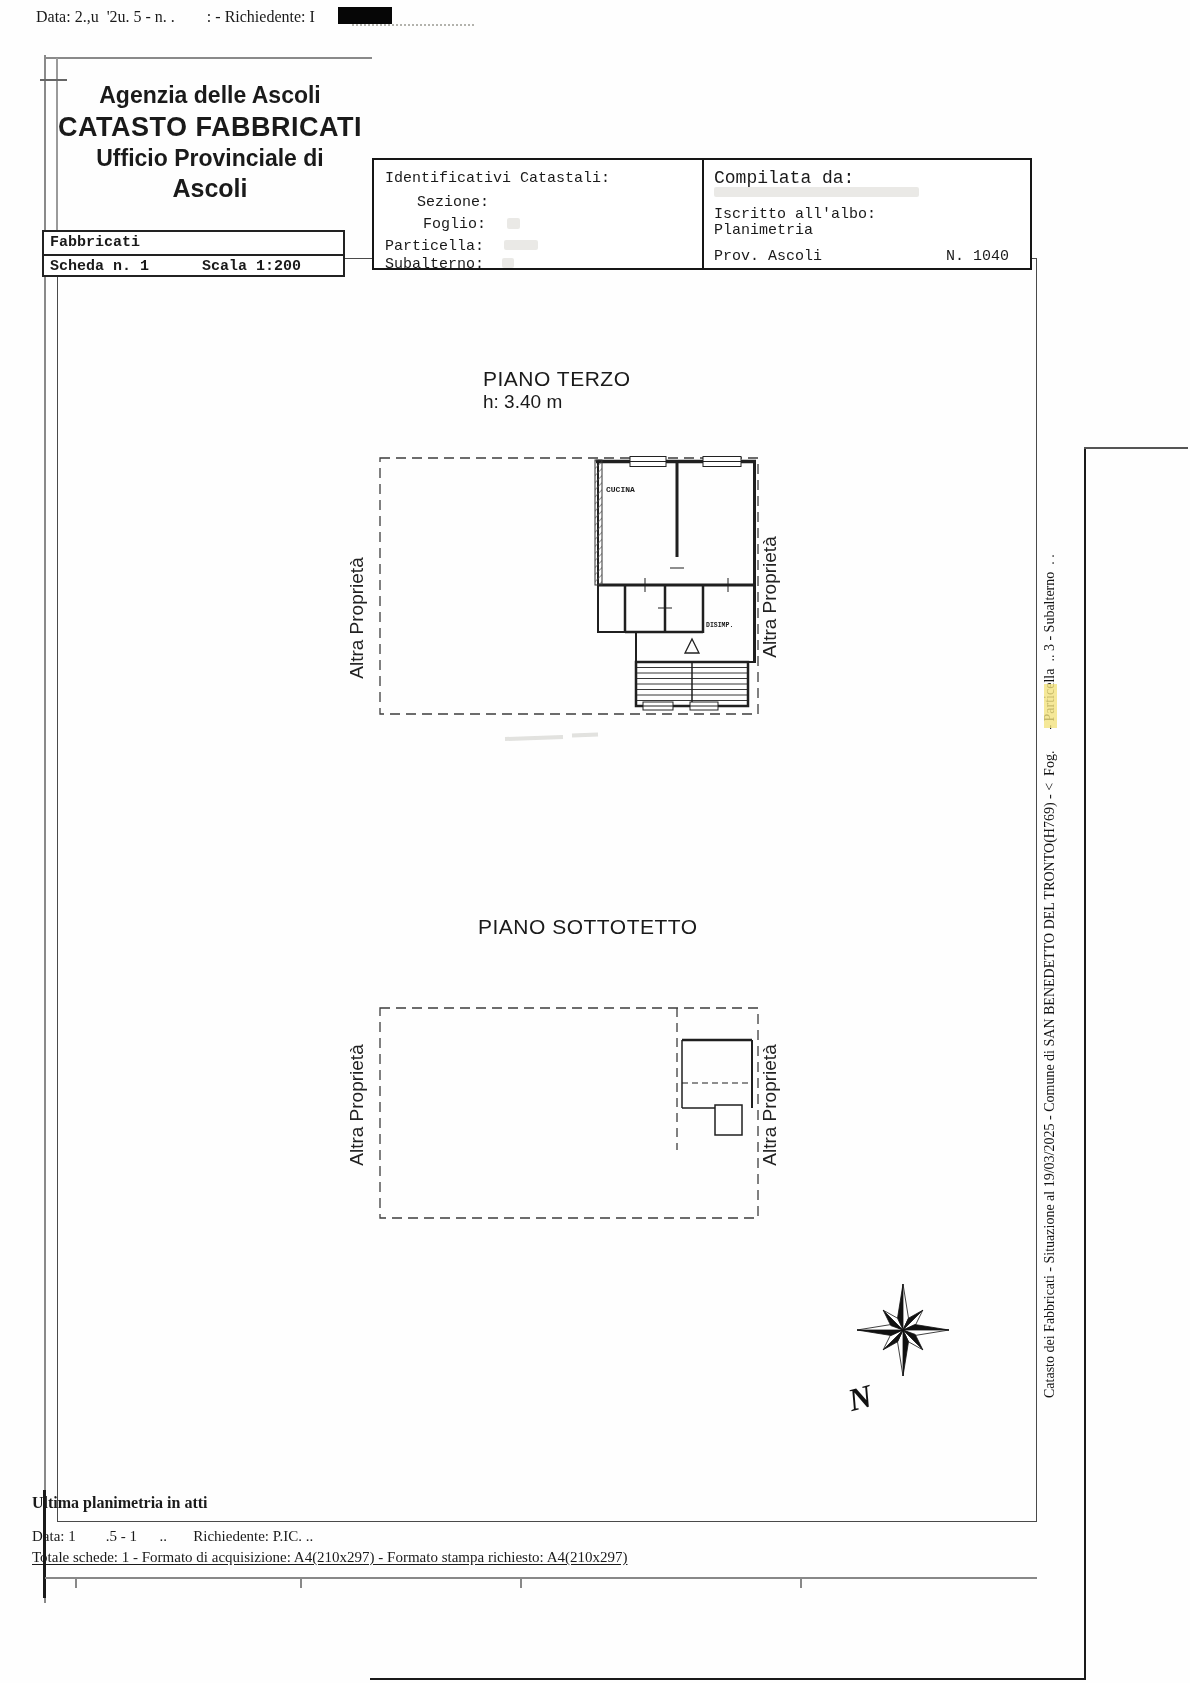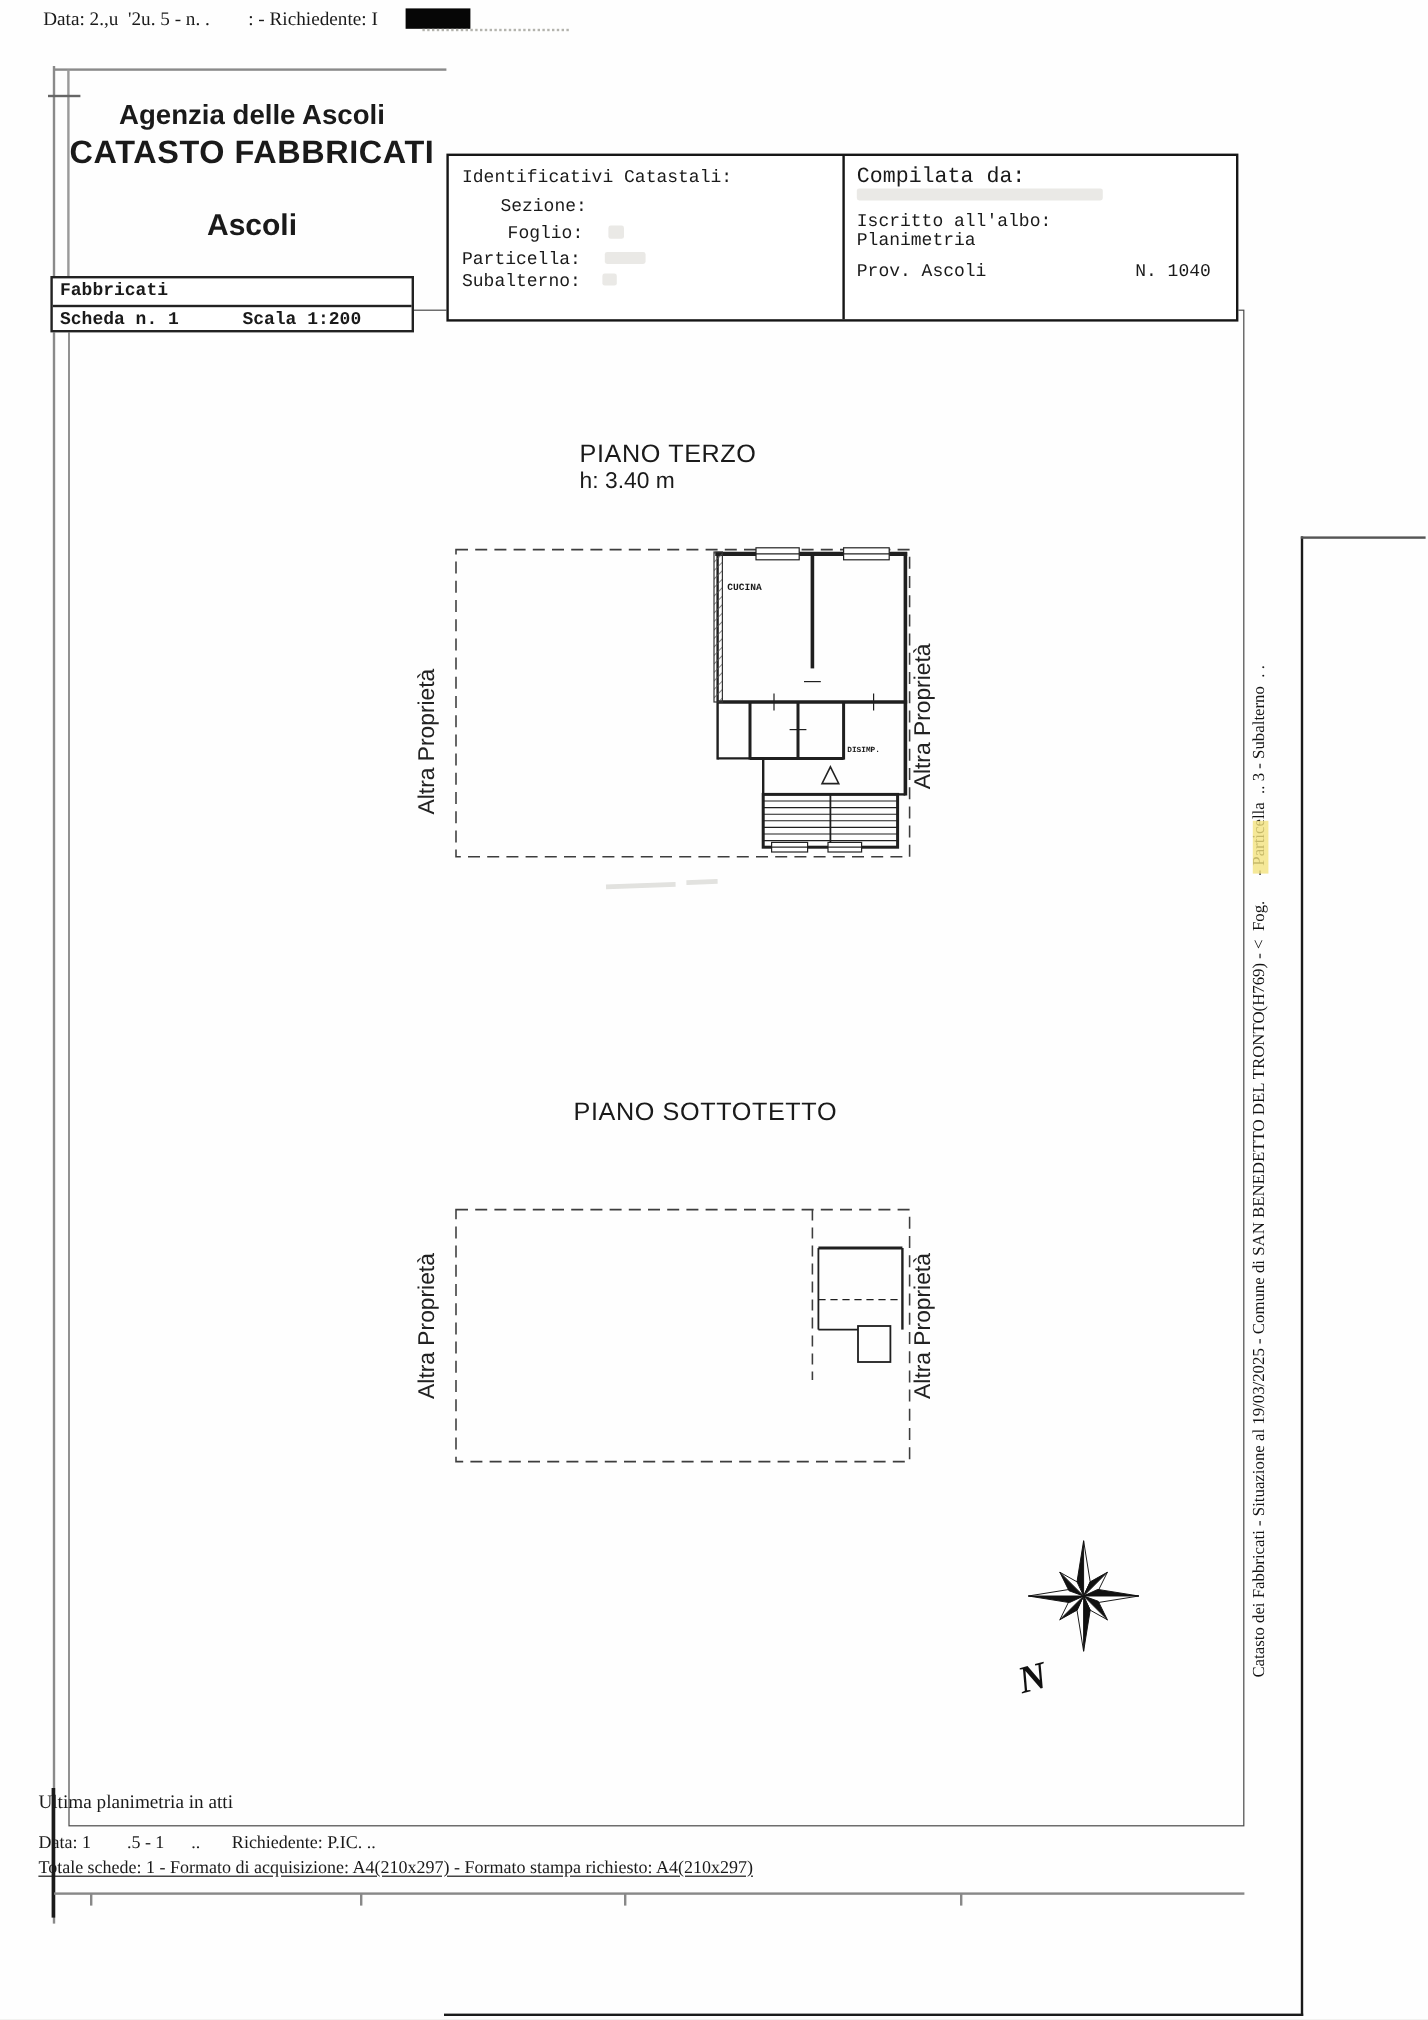--- a/index.html
+++ b/index.html
@@ -37,31 +37,32 @@
   <div class="abs" style="left:75px;top:1578px;width:1.5px;height:10px;background:#888"></div>
   <div class="abs" style="left:300px;top:1578px;width:1.5px;height:10px;background:#888"></div>
   <div class="abs" style="left:520px;top:1578px;width:1.5px;height:10px;background:#888"></div>
   <div class="abs" style="left:800px;top:1578px;width:1.5px;height:10px;background:#888"></div>
   <div class="abs darkline" style="left:1084px;top:447px;width:2px;height:1233px"></div>
   <div class="abs darkline" style="left:370px;top:1678px;width:716px;height:2px"></div>
   <div class="abs" style="left:1084px;top:447px;width:104px;height:1.5px;background:#555"></div>
 
   <div class="abs sans bold ctr" style="left:60px;top:82px;width:300px;font-size:23px">Agenzia delle Ascoli</div>
   <div class="abs sans bold ctr" style="left:55px;top:112px;width:310px;font-size:27px;letter-spacing:.5px">CATASTO FABBRICATI</div>
+  <div class="abs sans bold ctr" style="left:60px;top:145px;width:300px;font-size:23px">Ufficio Provinciale di</div>
   <div class="abs sans bold ctr" style="left:60px;top:174px;width:300px;font-size:25px">Ascoli</div>
 
   <div class="abs" style="left:42px;top:230px;width:303px;height:47px;border:2px solid #222;background:#fff">
     <div class="abs mono bold" style="left:6px;top:2px;font-size:15px">Fabbricati</div>
     <div class="abs" style="left:0;top:22px;width:100%;height:2px;background:#222"></div>
     <div class="abs mono bold" style="left:6px;top:26px;font-size:15px">Scheda n. 1</div>
     <div class="abs mono bold" style="left:158px;top:26px;font-size:15px">Scala 1:200</div>
   </div>
 
 
-  <div class="abs" style="left:372px;top:128px;width:660px;height:140px;border:2px solid #161616;background:#fff">
+  <div class="abs" style="left:372px;top:158px;width:660px;height:112px;border:2px solid #161616;background:#fff">
     <div class="abs" style="left:328px;top:0;width:2px;height:100%;background:#161616"></div>
     <div class="abs mono" style="left:11px;top:10px;font-size:15px">Identificativi Catastali:</div>
     <div class="abs mono" style="left:43px;top:34px;font-size:15px">Sezione:</div>
     <div class="abs mono" style="left:49px;top:56px;font-size:15px">Foglio:</div>
     <div class="abs smudge" style="left:133px;top:58px;width:13px;height:11px"></div>
     <div class="abs mono" style="left:11px;top:78px;font-size:15px">Particella:</div>
     <div class="abs smudge" style="left:130px;top:80px;width:34px;height:10px"></div>
     <div class="abs mono" style="left:11px;top:96px;font-size:15px">Subalterno:</div>
     <div class="abs smudge" style="left:128px;top:98px;width:12px;height:10px"></div>
     <div class="abs mono" style="left:340px;top:8px;font-size:18px">Compilata da:</div>
@@ -180,17 +181,17 @@
         <polygon points="14,62 60,62 48.2,56.5" fill="#fff"></polygon>
       <polygon points="40.2,42.2 60,62 47.8,57.6" fill="#111"></polygon>
         <polygon points="40.2,42.2 60,62 54.5,50.2" fill="#fff"></polygon>
     </g>
     <text x="6" y="142" font-size="32" font-style="italic" font-weight="bold" font-family="Liberation Serif, DejaVu Serif, serif" fill="#111" transform="rotate(-15 12 132)">N</text>
   </svg>
 
   <div class="abs serif pre" style="left:1042px;top:1398px;width:948px;font-size:14px;transform:rotate(-90deg);transform-origin:0 0;color:#131313">Catasto dei Fabbricati - Situazione al 19/03/2025 - Comune di SAN BENEDETTO DEL TRONTO(H769) - &lt;  Fog.      - Particella  .. 3 - Subalterno  . .</div>
   <div class="abs" style="left:1044px;top:684px;width:13px;height:44px;background:#f2e27e;opacity:.8"></div>
 
-  <div class="abs serif" style="left:32px;top:1494px;font-size:16px;font-weight:400">Ultima planimetria in atti</div>
+  <div class="abs serif" style="left:32px;top:1494px;font-size:16px;font-weight:700">Ultima planimetria in atti</div>
   <div class="abs serif pre" style="left:32px;top:1528px;font-size:15px">Data: 1        .5 - 1      ..       Richiedente: P.IC. ..</div>
   <div class="abs serif" style="left:32px;top:1549px;font-size:15px;text-decoration:underline;text-underline-offset:2px">Totale schede: 1 - Formato di acquisizione: A4(210x297)  - Formato stampa richiesto: A4(210x297)</div>
 
 </div>
 
 </body></html>

